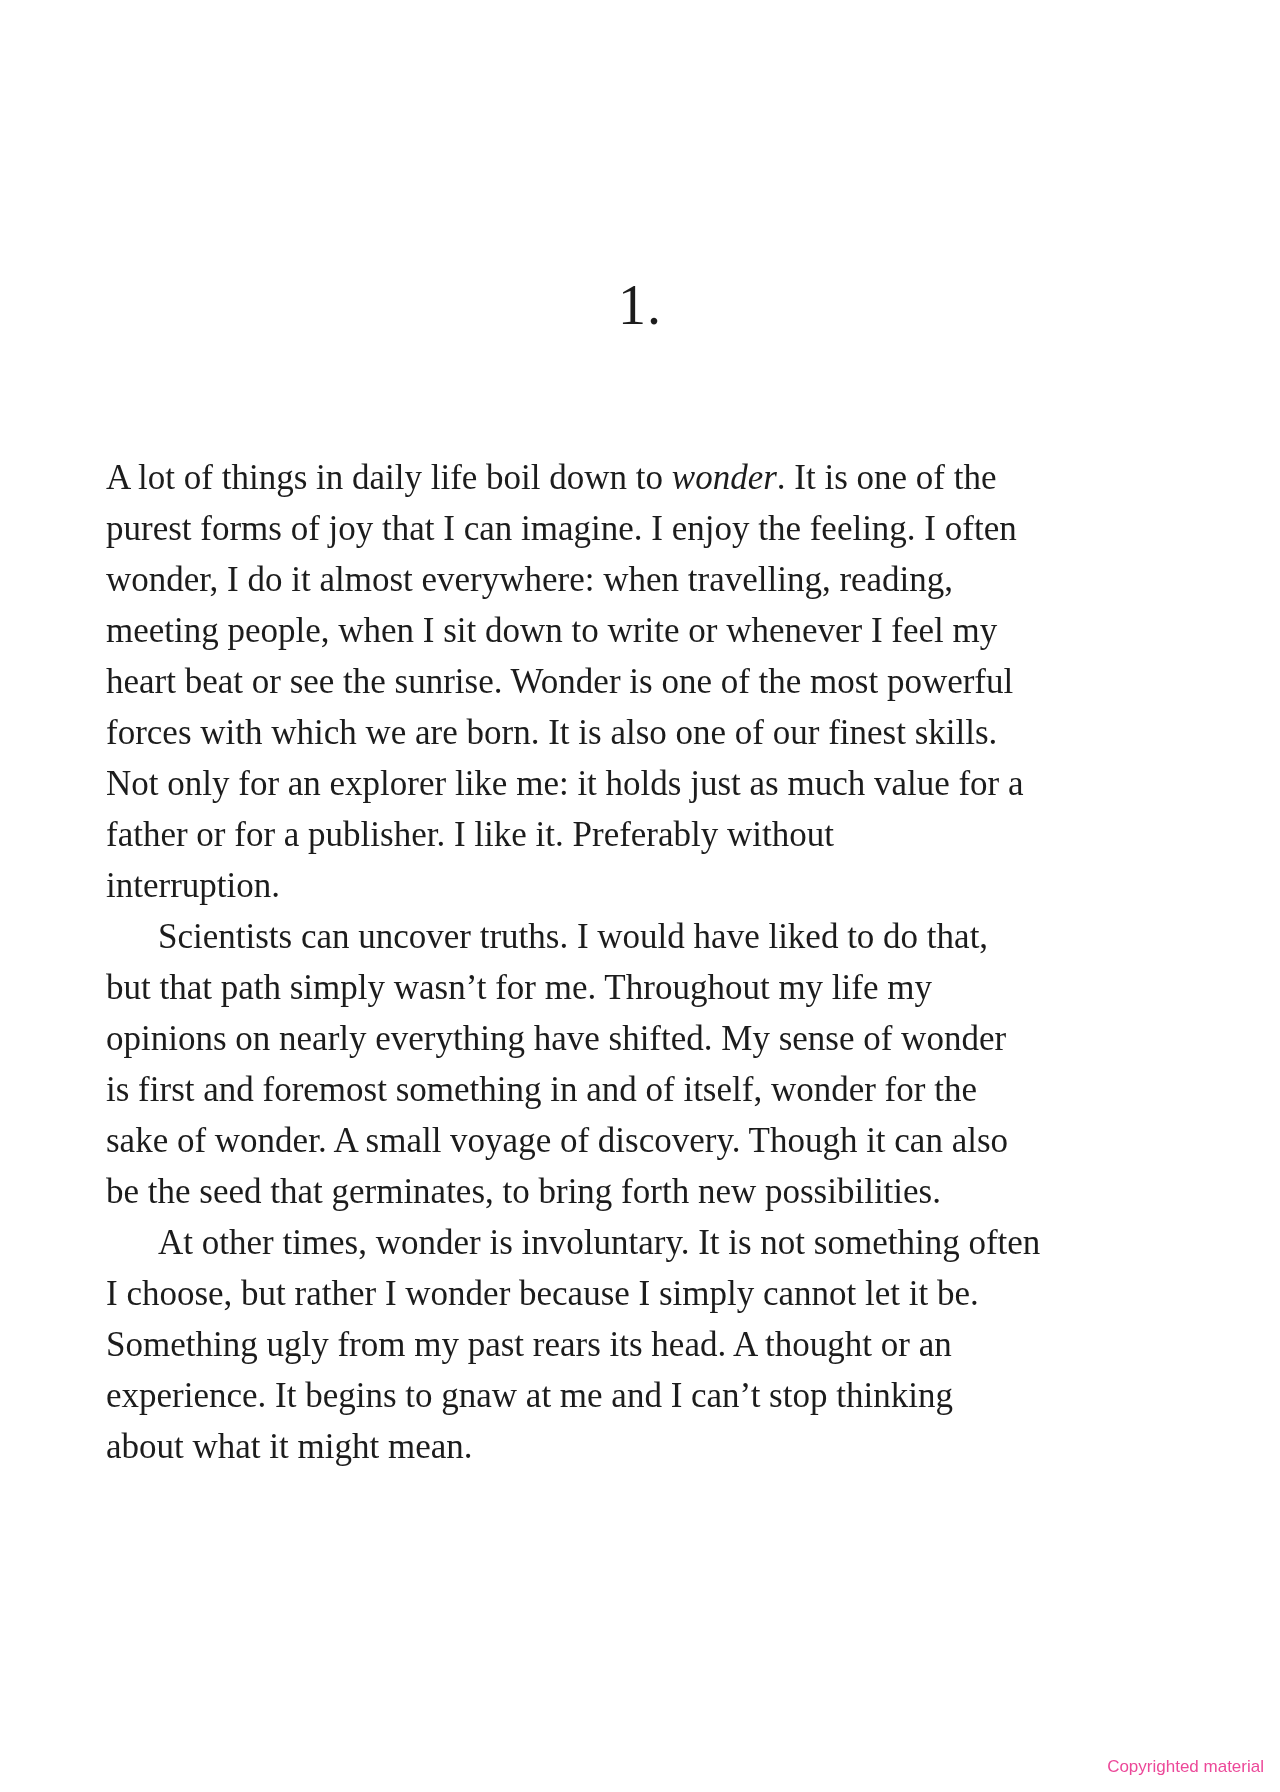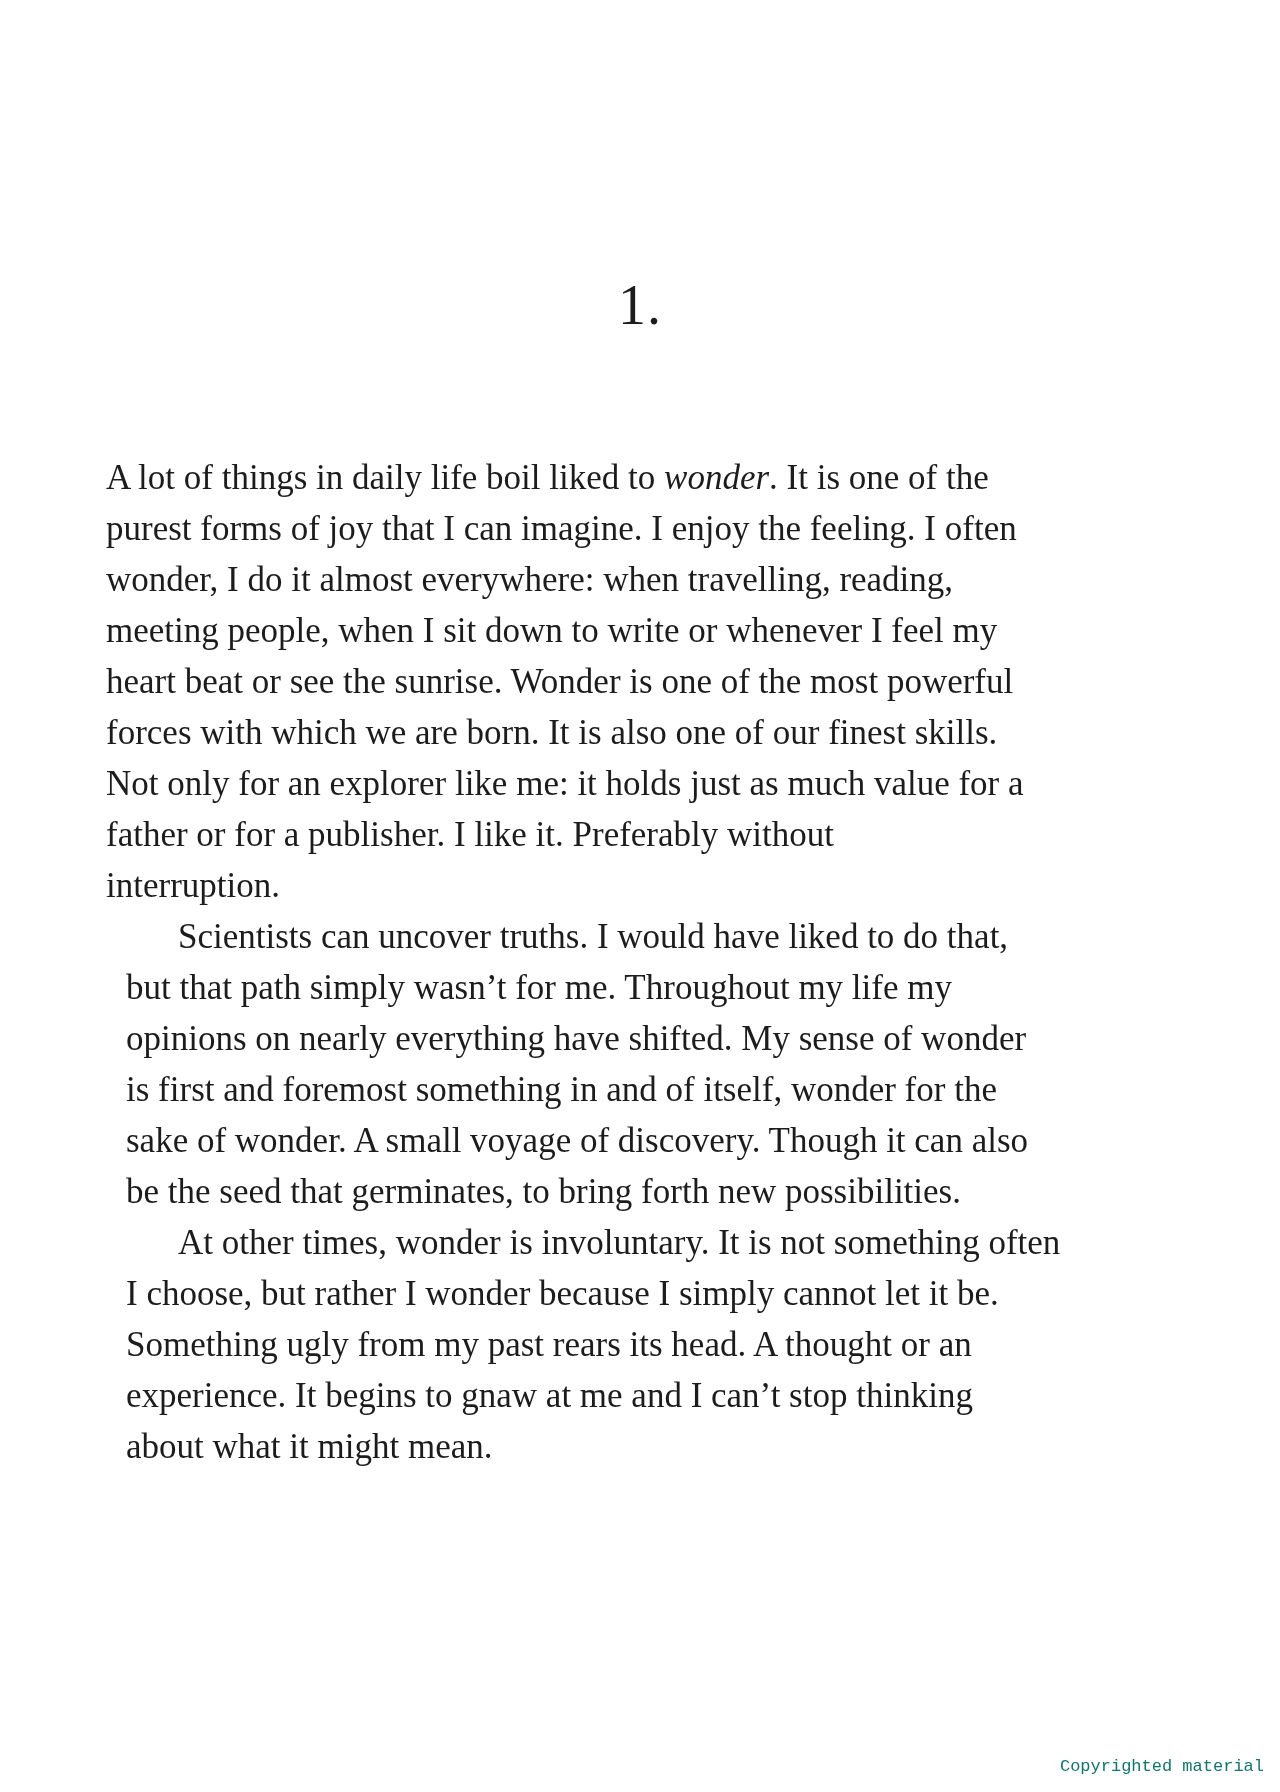--- a/index.html
+++ b/index.html
@@ -37,47 +37,46 @@
     width: 1140px;
     font-size: 35px;
     line-height: 51px;
   }
   .para {
     margin: 0;
     white-space: pre; 
   }
   .para.indent {
     text-indent: 52px;
-    margin-left: 20px;
   }
   .para.section-break {
     margin-top: 51px;
   }
   .para em {
     font-style: italic;
   }
   .watermark {
     position: absolute;
     right: 16px;
     bottom: 17px;
-    font-family: Liberation Mono, monospace;
+    font-family: Liberation Sans, sans-serif;
     font-size: 17px;
     line-height: 1;
-    color: #0f766e;
+    color: #ec4899;
   }
 </style>
 </head>
 <body>
 
 <div class="page">
 
   <div class="chapter-number">1.</div>
 
   <div class="text-block">
-    <p class="para"><span>A lot of things in daily life boil liked to </span><em>wonder</em><span>. It is one of the
+    <p class="para"><span>A lot of things in daily life boil down to </span><em>wonder</em><span>. It is one of the
 purest forms of joy that I can imagine. I enjoy the feeling. I often
 wonder, I do it almost everywhere: when travelling, reading,
 meeting people, when I sit down to write or whenever I feel my
 heart beat or see the sunrise. Wonder is one of the most powerful
 forces with which we are born. It is also one of our finest skills.
 Not only for an explorer like me: it holds just as much value for a
 father or for a publisher. I like it. Preferably without
 interruption.</span></p>
     <p class="para indent"><span>Scientists can uncover truths. I would have liked to do that,
 but that path simply wasn’t for me. Throughout my life my

